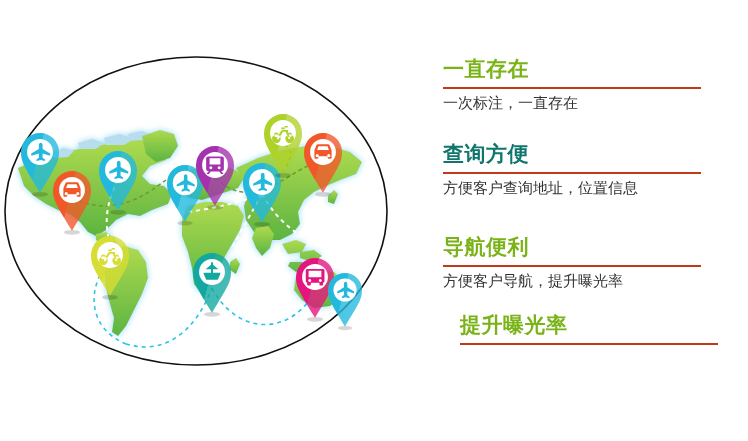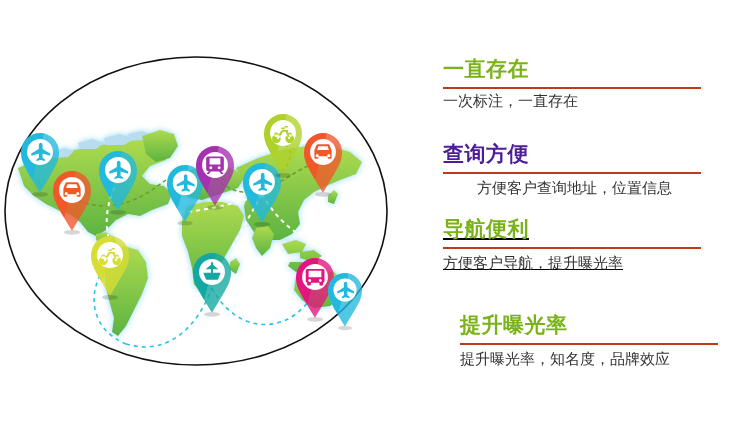--- a/index.html
+++ b/index.html
@@ -16,21 +16,21 @@
   .map-panel{position:absolute;left:0;top:0;width:420px;height:441px;}
   .map-svg{position:absolute;left:0;top:0;width:420px;height:441px;}
 
   
   .features{
     position:absolute;left:443px;top:0;width:300px;height:441px;
   }
   .feature{position:absolute;left:0;width:262px;}
   .feature.f0{top:55px;}
   .feature.f1{top:140px;}
-  .feature.f2{top:215px;text-decoration:underline;}
+  .feature.f2{top:233px;}
   .feature.f3{top:311px;margin-left:17px;}
 
   .f-title{
     font-family:"Liberation Sans","DejaVu Sans",sans-serif;
     font-size:21px;
     font-weight:bold;
     letter-spacing:.5px;
     line-height:28px;
     white-space:nowrap;
   }
@@ -326,35 +326,34 @@
           </g>
         </g>
     </svg>
   </div>
 
   <div class="features">
 
     <div class="feature f0">
       <div class="f-title" style="color: rgb(122, 179, 23);">一直存在</div>
       <div class="f-rule" style="background: rgb(192, 57, 27);"></div>
-      <div class="f-desc" style="color: rgb(51, 51, 51); font-family: Liberation Mono, monospace;">一次标注，一直存在</div>
+      <div class="f-desc" style="color: rgb(51, 51, 51);">一次标注，一直存在</div>
     </div>
 
     <div class="feature f1">
-      <div class="f-title" style="color: #4c1d95;">查询方便</div>
+      <div class="f-title" style="color: #0f766e;">查询方便</div>
       <div class="f-rule" style="background: rgb(192, 57, 27);"></div>
-      <div class="f-desc" style="color: rgb(51, 51, 51); margin-left: 34px;">方便客户查询地址，位置信息</div>
+      <div class="f-desc" style="color: rgb(51, 51, 51);">方便客户查询地址，位置信息</div>
     </div>
 
     <div class="feature f2">
       <div class="f-title" style="color: rgb(122, 179, 23);">导航便利</div>
       <div class="f-rule" style="background: rgb(192, 57, 27);"></div>
       <div class="f-desc" style="color: rgb(51, 51, 51);">方便客户导航，提升曝光率</div>
     </div>
 
     <div class="feature f3">
       <div class="f-title" style="color: rgb(122, 179, 23);">提升曝光率</div>
       <div class="f-rule" style="background: rgb(192, 57, 27);"></div>
-      <div class="f-desc" style="color: rgb(51, 51, 51);">提升曝光率，知名度，品牌效应</div>
     </div>
 
   </div>
 </div>
 
 </body></html>

